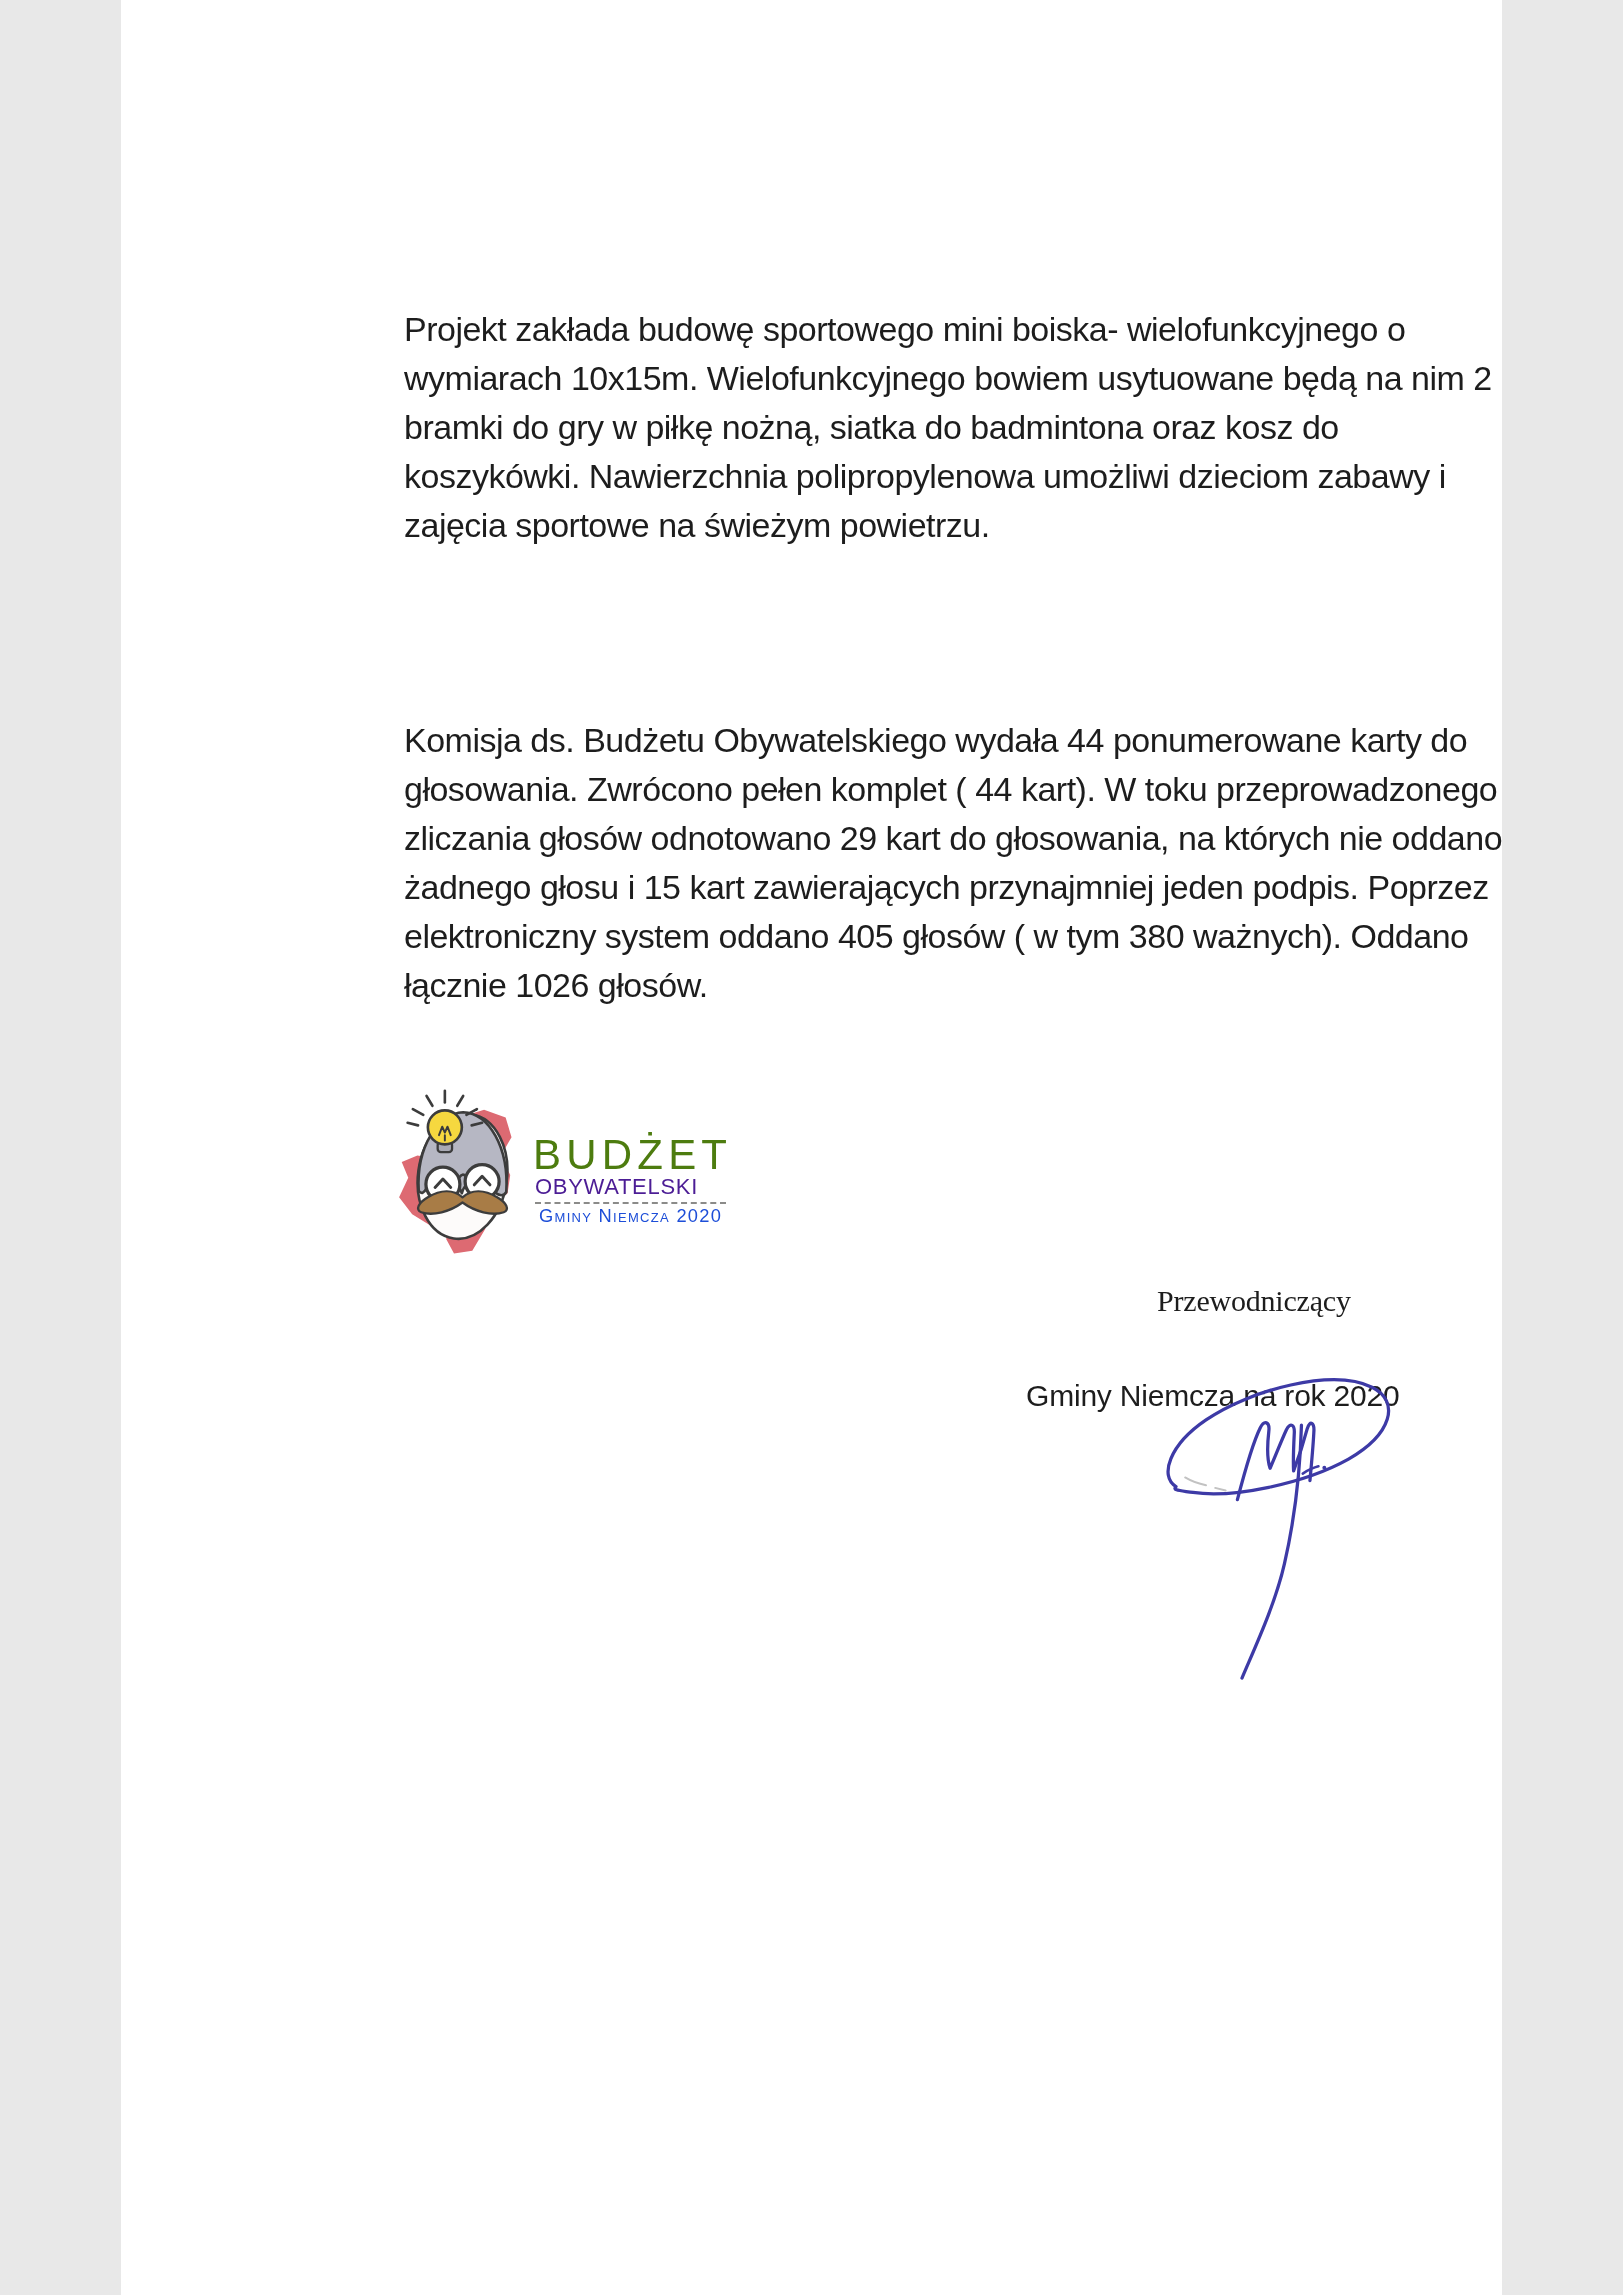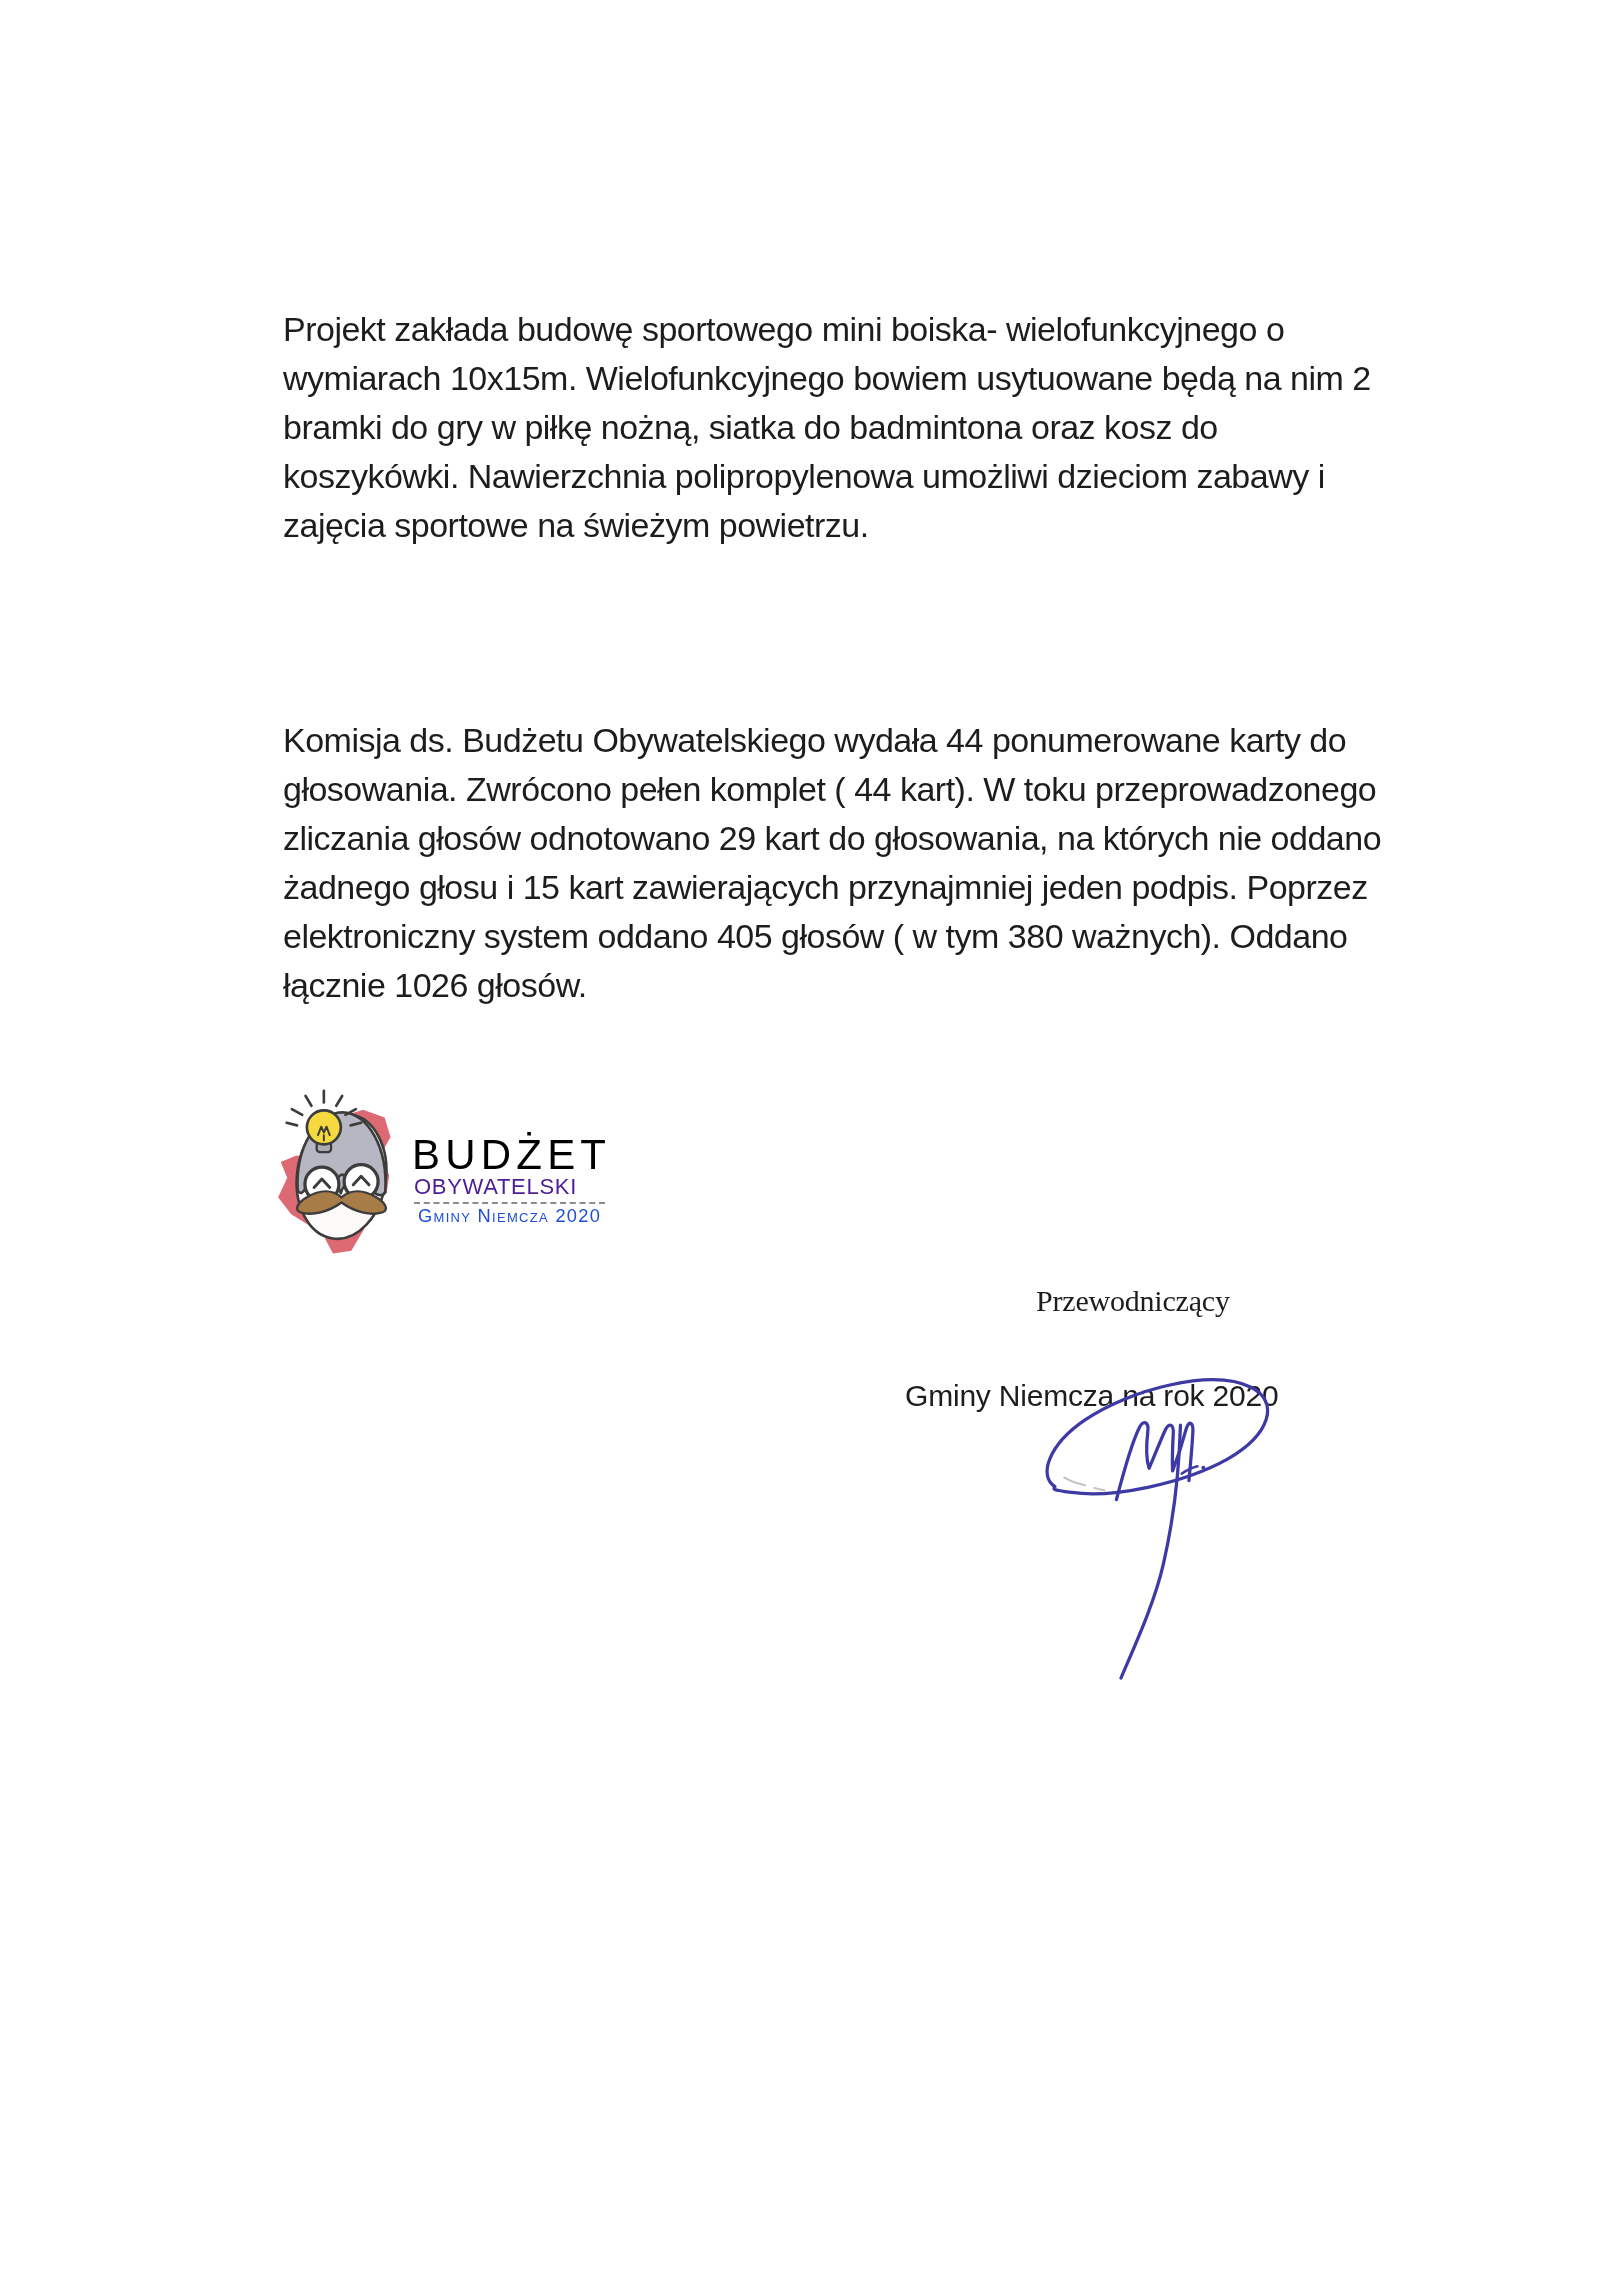--- a/index.html
+++ b/index.html
@@ -2,21 +2,21 @@
 <html lang="pl" style="font-size:10.5px"><head>
 <meta charset="utf-8">
 <style>
   html,body{margin:0;padding:0;}
   body{
     background:#e8e8e8;
     font-family:"Liberation Sans", sans-serif;
   }
   .page{
     position:relative;
-    width:1623px;
+    width:1381px;
     height:2295px;
     background:#ffffff;
     overflow:hidden;
     margin:0 auto;
   }
   .para{
     position:absolute;
     left:283px;
     width:1172px;
     font-size:34px;
@@ -38,21 +38,21 @@
     height:183px;
   }
   .logo-title{
     position:absolute;
     left:412px;
     top:1134px;
     font-size:42px;
     line-height:42px;
     letter-spacing:5.2px;
     font-weight:400;
-    color:#000000;
+    color:#4d7c0f;
   }
   .logo-subtitle{
     position:absolute;
     left:414px;
     top:1176px;
     font-size:22px;
     line-height:22px;
     letter-spacing:0.7px;
     color:#4c1d95;
   }

